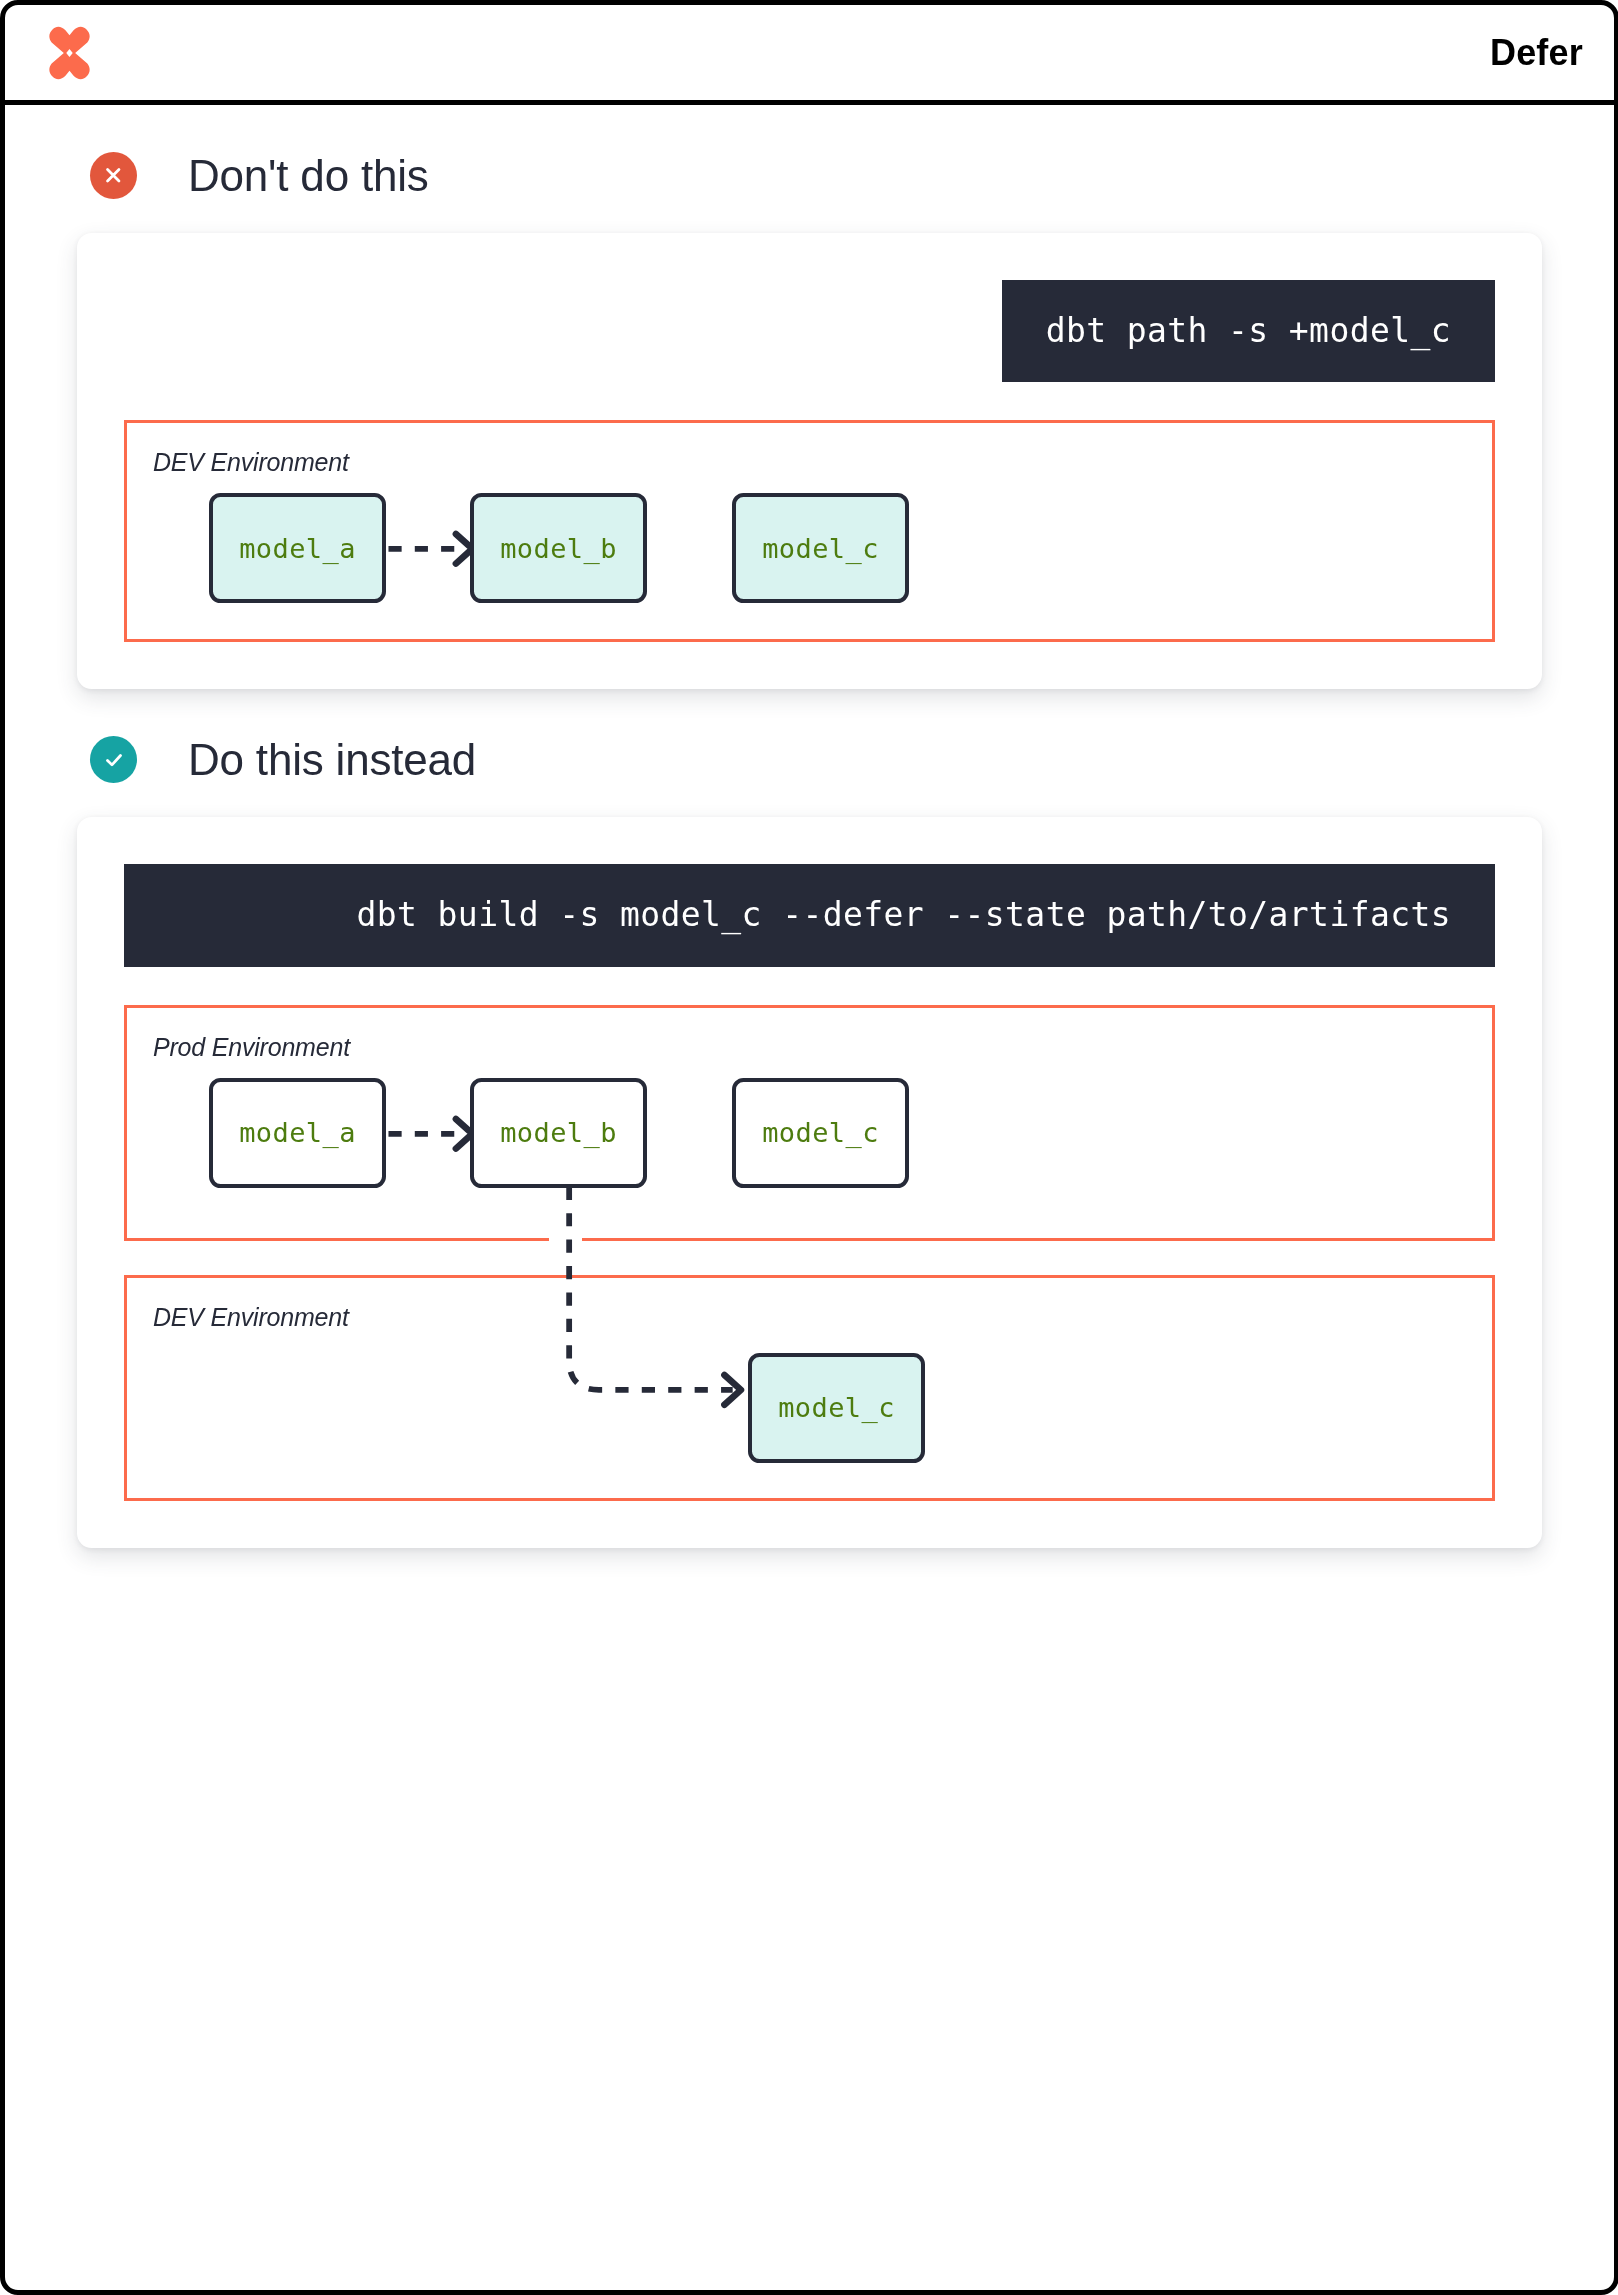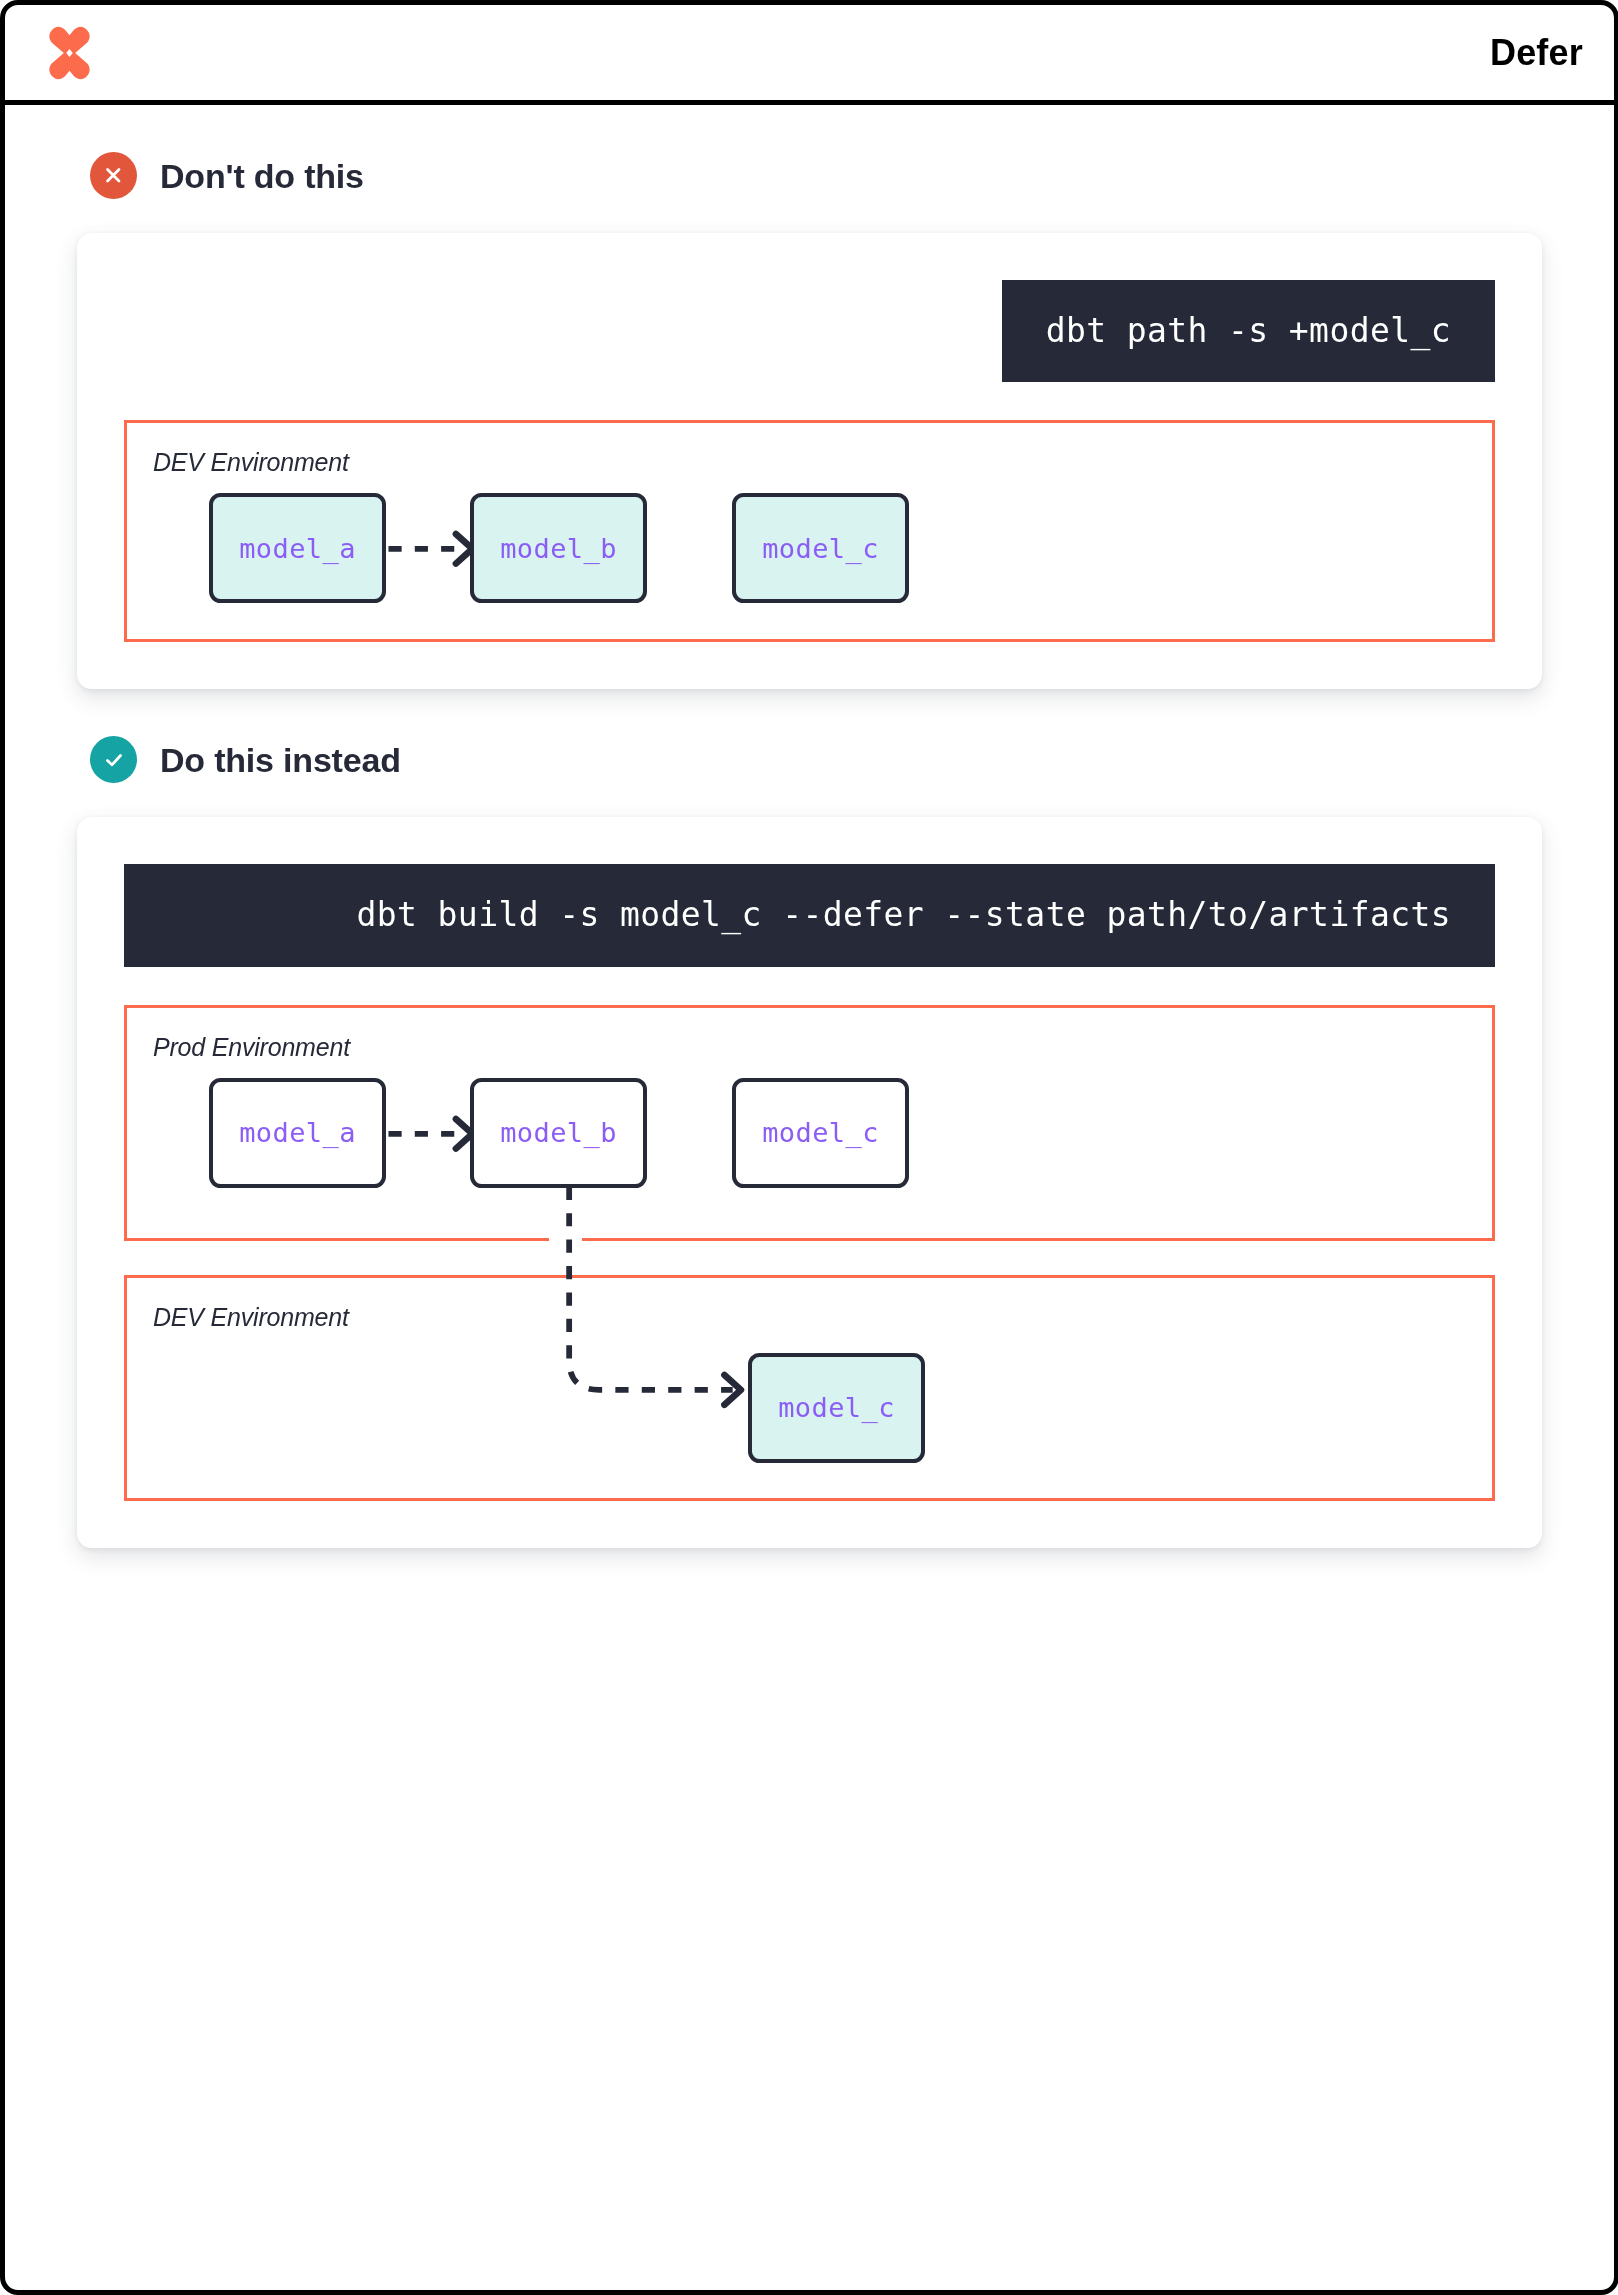--- a/index.html
+++ b/index.html
@@ -61,25 +61,26 @@
   }
   .badge {
     width: 47px; height: 47px;
     border-radius: 50%;
     display: flex; align-items: center; justify-content: center;
     flex: 0 0 auto;
   }
   .badge.bad  { background: #e2573c; }
   .badge.good { background: #16a3a3; }
   .section-title {
-    font-size: 34px;
-    font-weight: bold;
+    font-size: 44px;
+    font-weight: normal;
     color: #262a38;
     line-height: 1;
     letter-spacing: -0.2px;
+    margin-left: 28px;
   }
 
   
   .card {
     background: #ffffff;
     border-radius: 14.7px;
     box-shadow: 0 8.2px 21px rgba(60,64,80,0.14), 0 1.6px 4.9px rgba(60,64,80,0.08);
     padding: 47px 47px 47px 47px;
   }
 
@@ -119,21 +120,21 @@
     position: absolute;
     width: 177px;
     height: 110px;
     border: 4.1px solid #262a38;
     border-radius: 11.4px;
     display: flex;
     align-items: center;
     justify-content: center;
     font-family: "DejaVu Sans Mono", "Liberation Mono", monospace;
     font-size: 27px;
-    color: #8b5cf6;
+    color: #4d7c0f;
     letter-spacing: 0.4px;
     background: #ffffff;
   }
   .node.dev  { background: #d9f3f0; }
   .node.prod { background: #ffffff; }
 
   
   .overlay {
     position: absolute;
     inset: 0;

